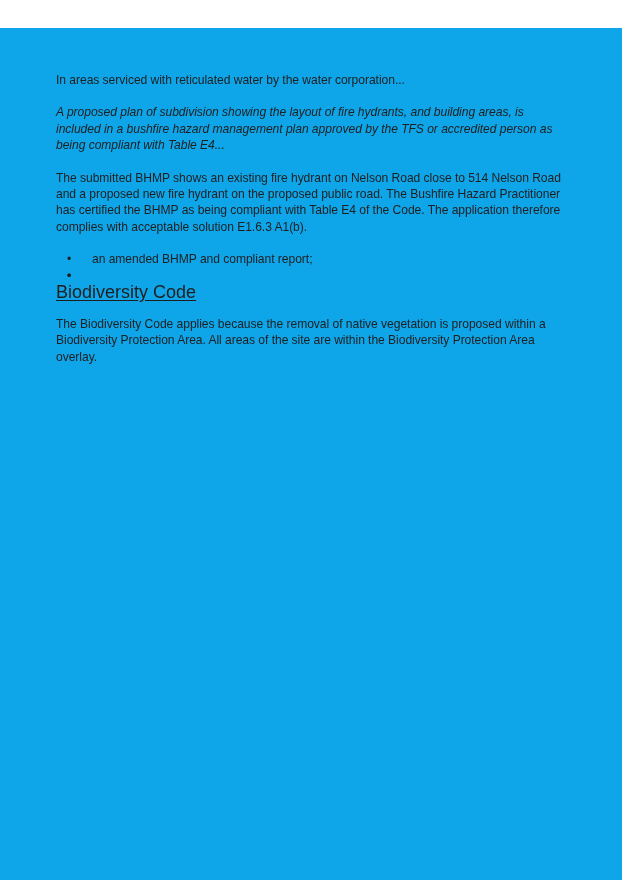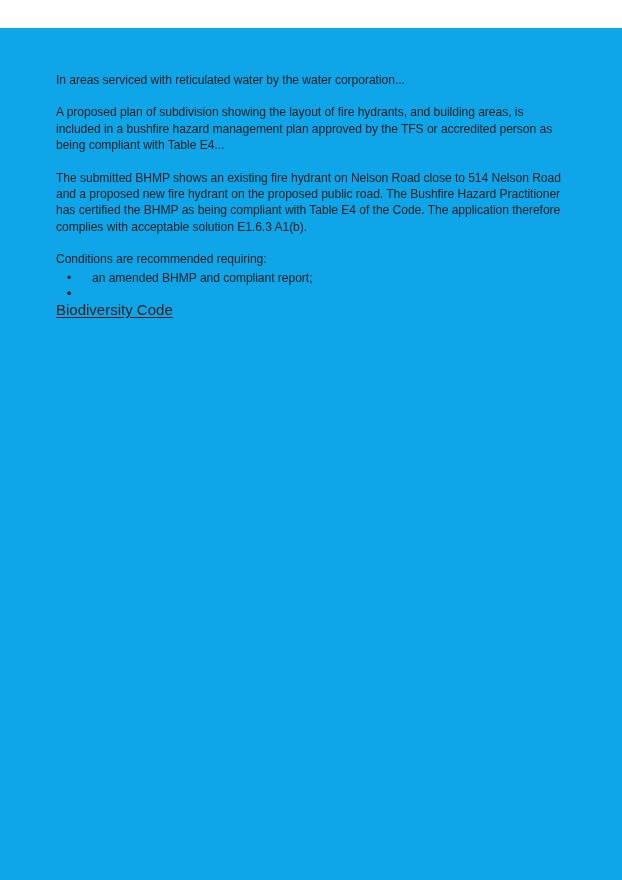--- a/index.html
+++ b/index.html
@@ -38,28 +38,29 @@
   .para {
     font-size: 12.1px;
     line-height: 16.4px;
     margin: 0 0 16px 0;
     text-align: left;
     color: #1f1f1f;
     letter-spacing: -0.05px;
   }
 
   .para.italic {
+    font-style: italic;
   }
 
   .para.tight {
     margin-bottom: 2px;
   }
 
   .heading-underlined {
-    font-size: 15px;
+    font-size: 18px;
     line-height: 16.4px;
     margin: 0 0 16px 0;
     color: #1f1f1f;
     display: block;
   }
   .heading-underlined .u {
     text-decoration: underline;
     text-underline-offset: 2px;
   }
 
@@ -93,34 +94,34 @@
 
 <div id="page">
   <div id="content">
 
     <p class="para">In areas serviced with reticulated water by the water corporation...</p>
 
     <p class="para italic">A proposed plan of subdivision showing the layout of fire hydrants, and building areas, is included in a bushfire hazard management plan approved by the TFS or accredited person as being compliant with Table E4...</p>
 
     <p class="para">The submitted BHMP shows an existing fire hydrant on Nelson Road close to 514 Nelson Road and a proposed new fire hydrant on the proposed public road.  The Bushfire Hazard Practitioner has certified the BHMP as being compliant with Table E4 of the Code.  The application therefore complies with acceptable solution E1.6.3 A1(b).</p>
 
-    <p class="para tight">Conditions are recommended requiring:</p>
 
     <ul class="bullets">
       <li>
         <span class="bullet-dot">•</span>
         <span>an amended BHMP and compliant report;</span>
       </li>
       <li>
         <span class="bullet-dot">•</span>
       </li>
       <li>
         <span class="bullet-dot">•</span>
       </li>
     </ul>
 
     <div class="heading-underlined">
       <span class="u">Biodiversity Code</span>
     </div>
 
+    <p class="para">The Biodiversity Code applies because the removal of native vegetation is proposed within a Biodiversity Protection Area.  All areas of the site are within the Biodiversity Protection Area overlay.</p>
 
   </div>
 </div>
 
 </body></html>

